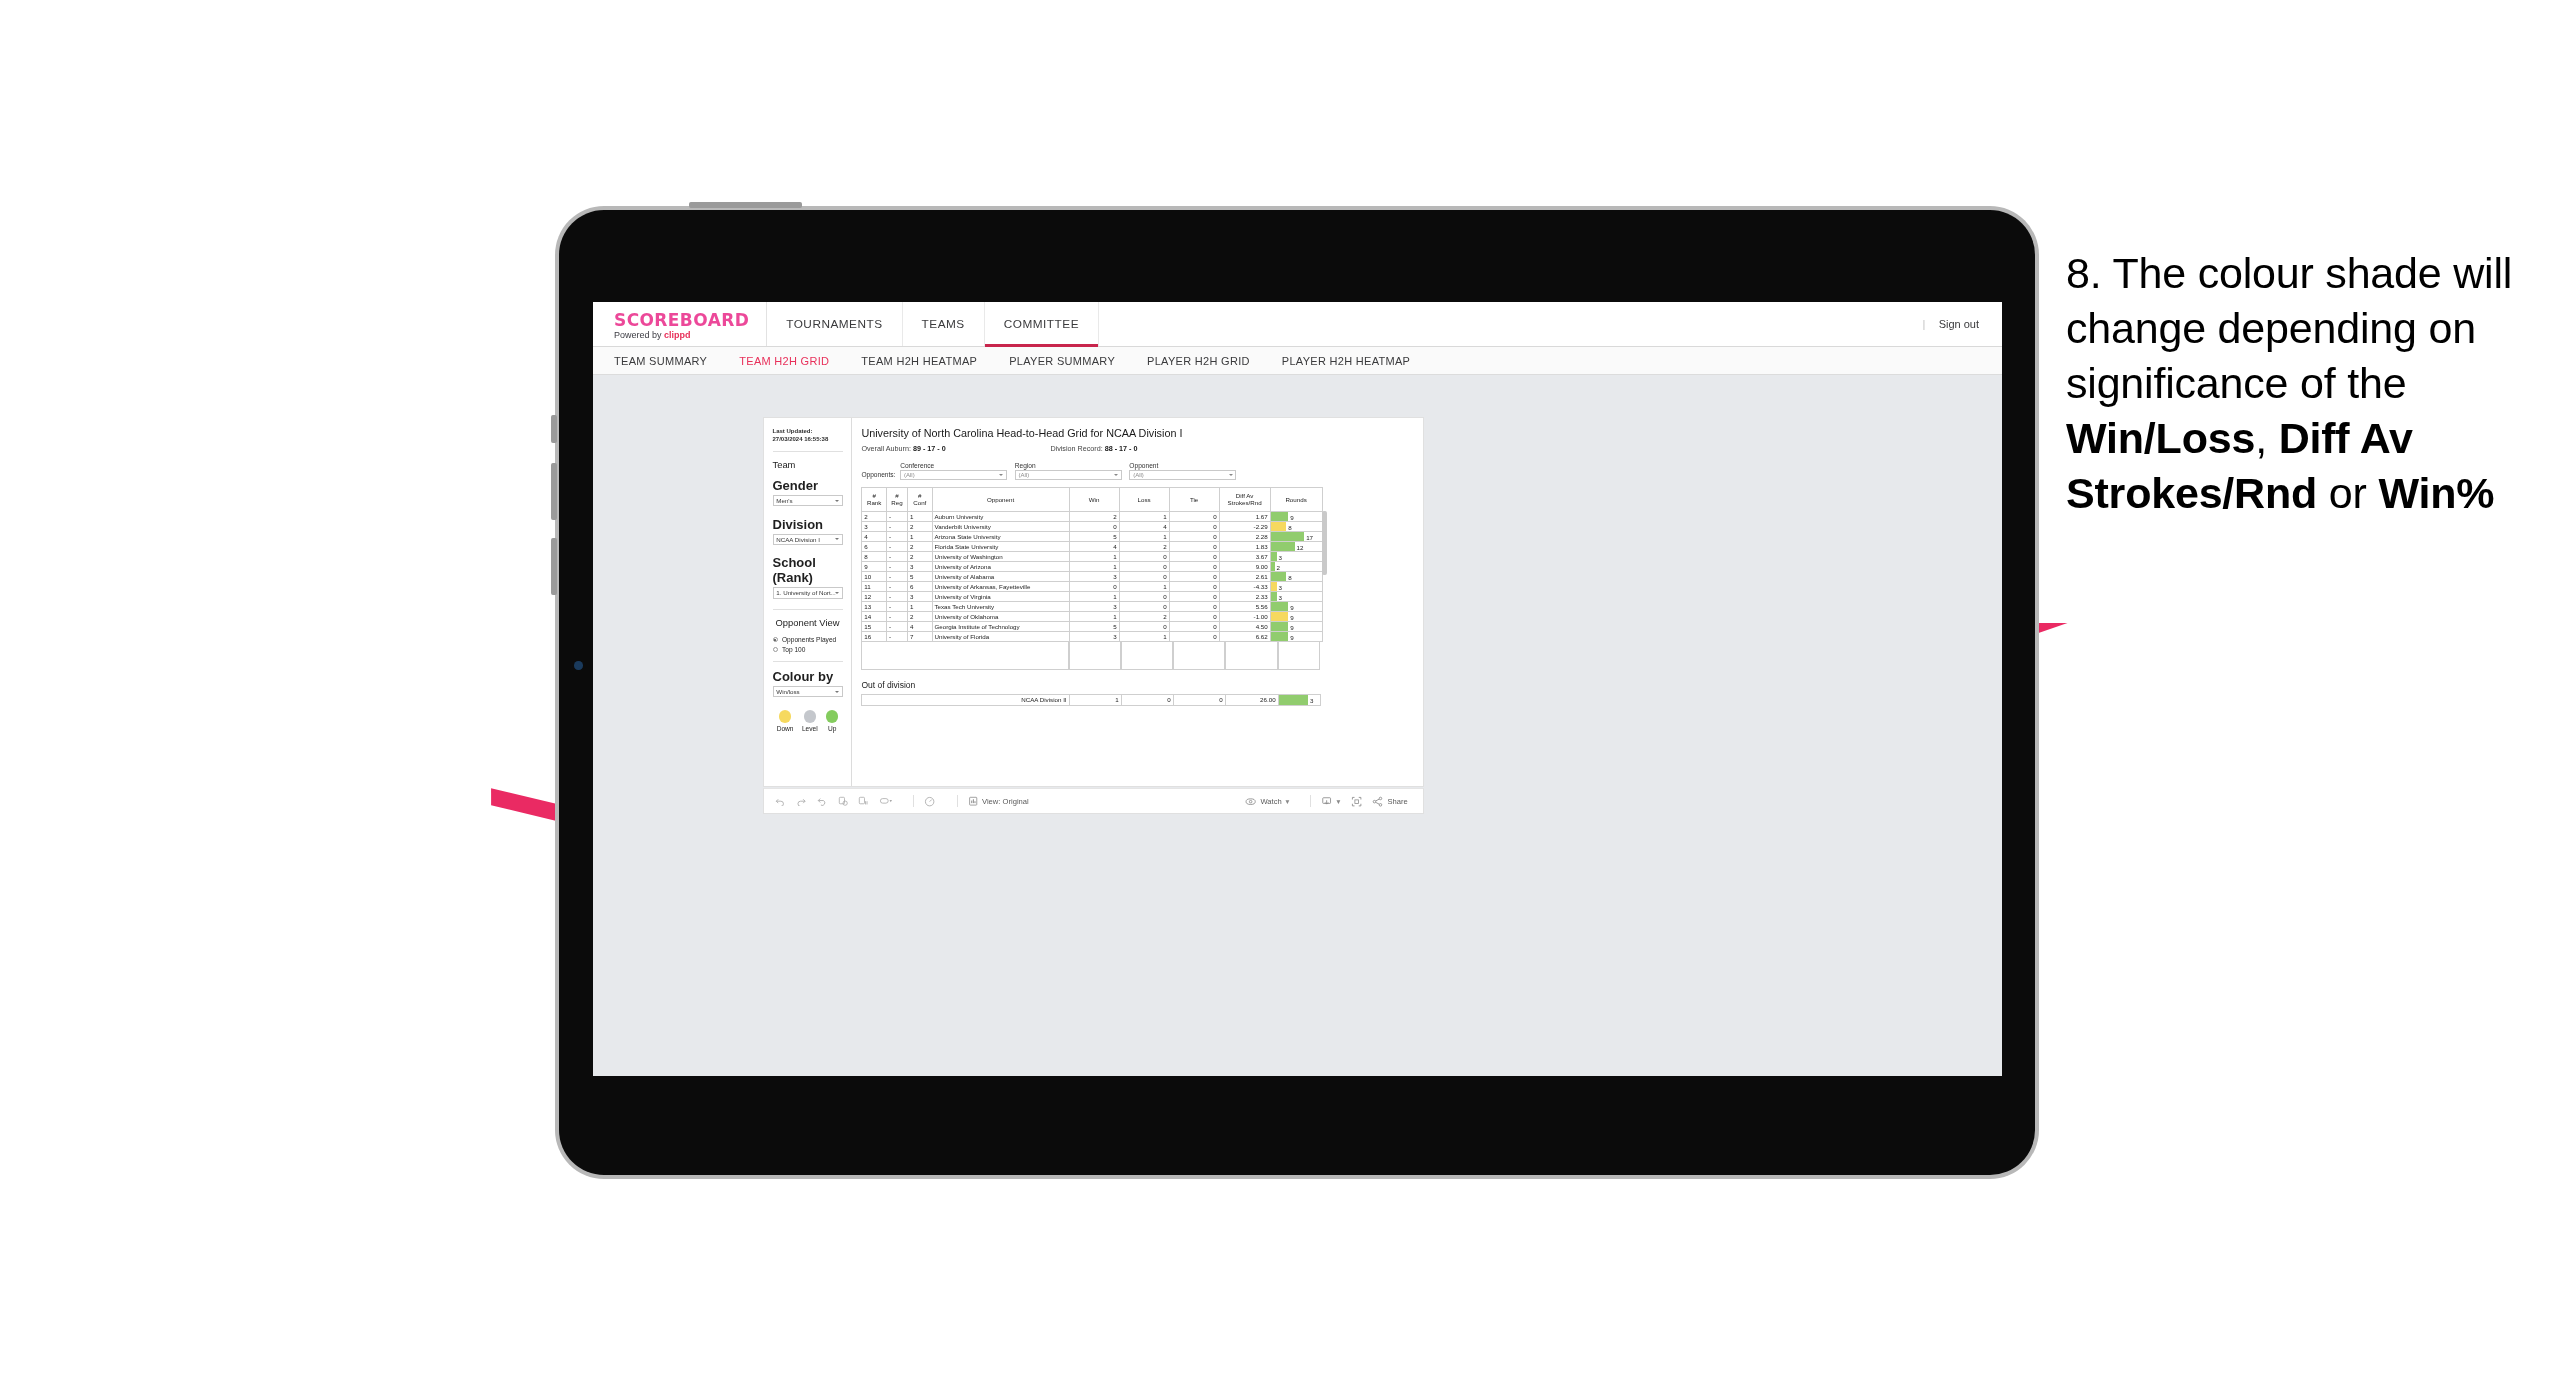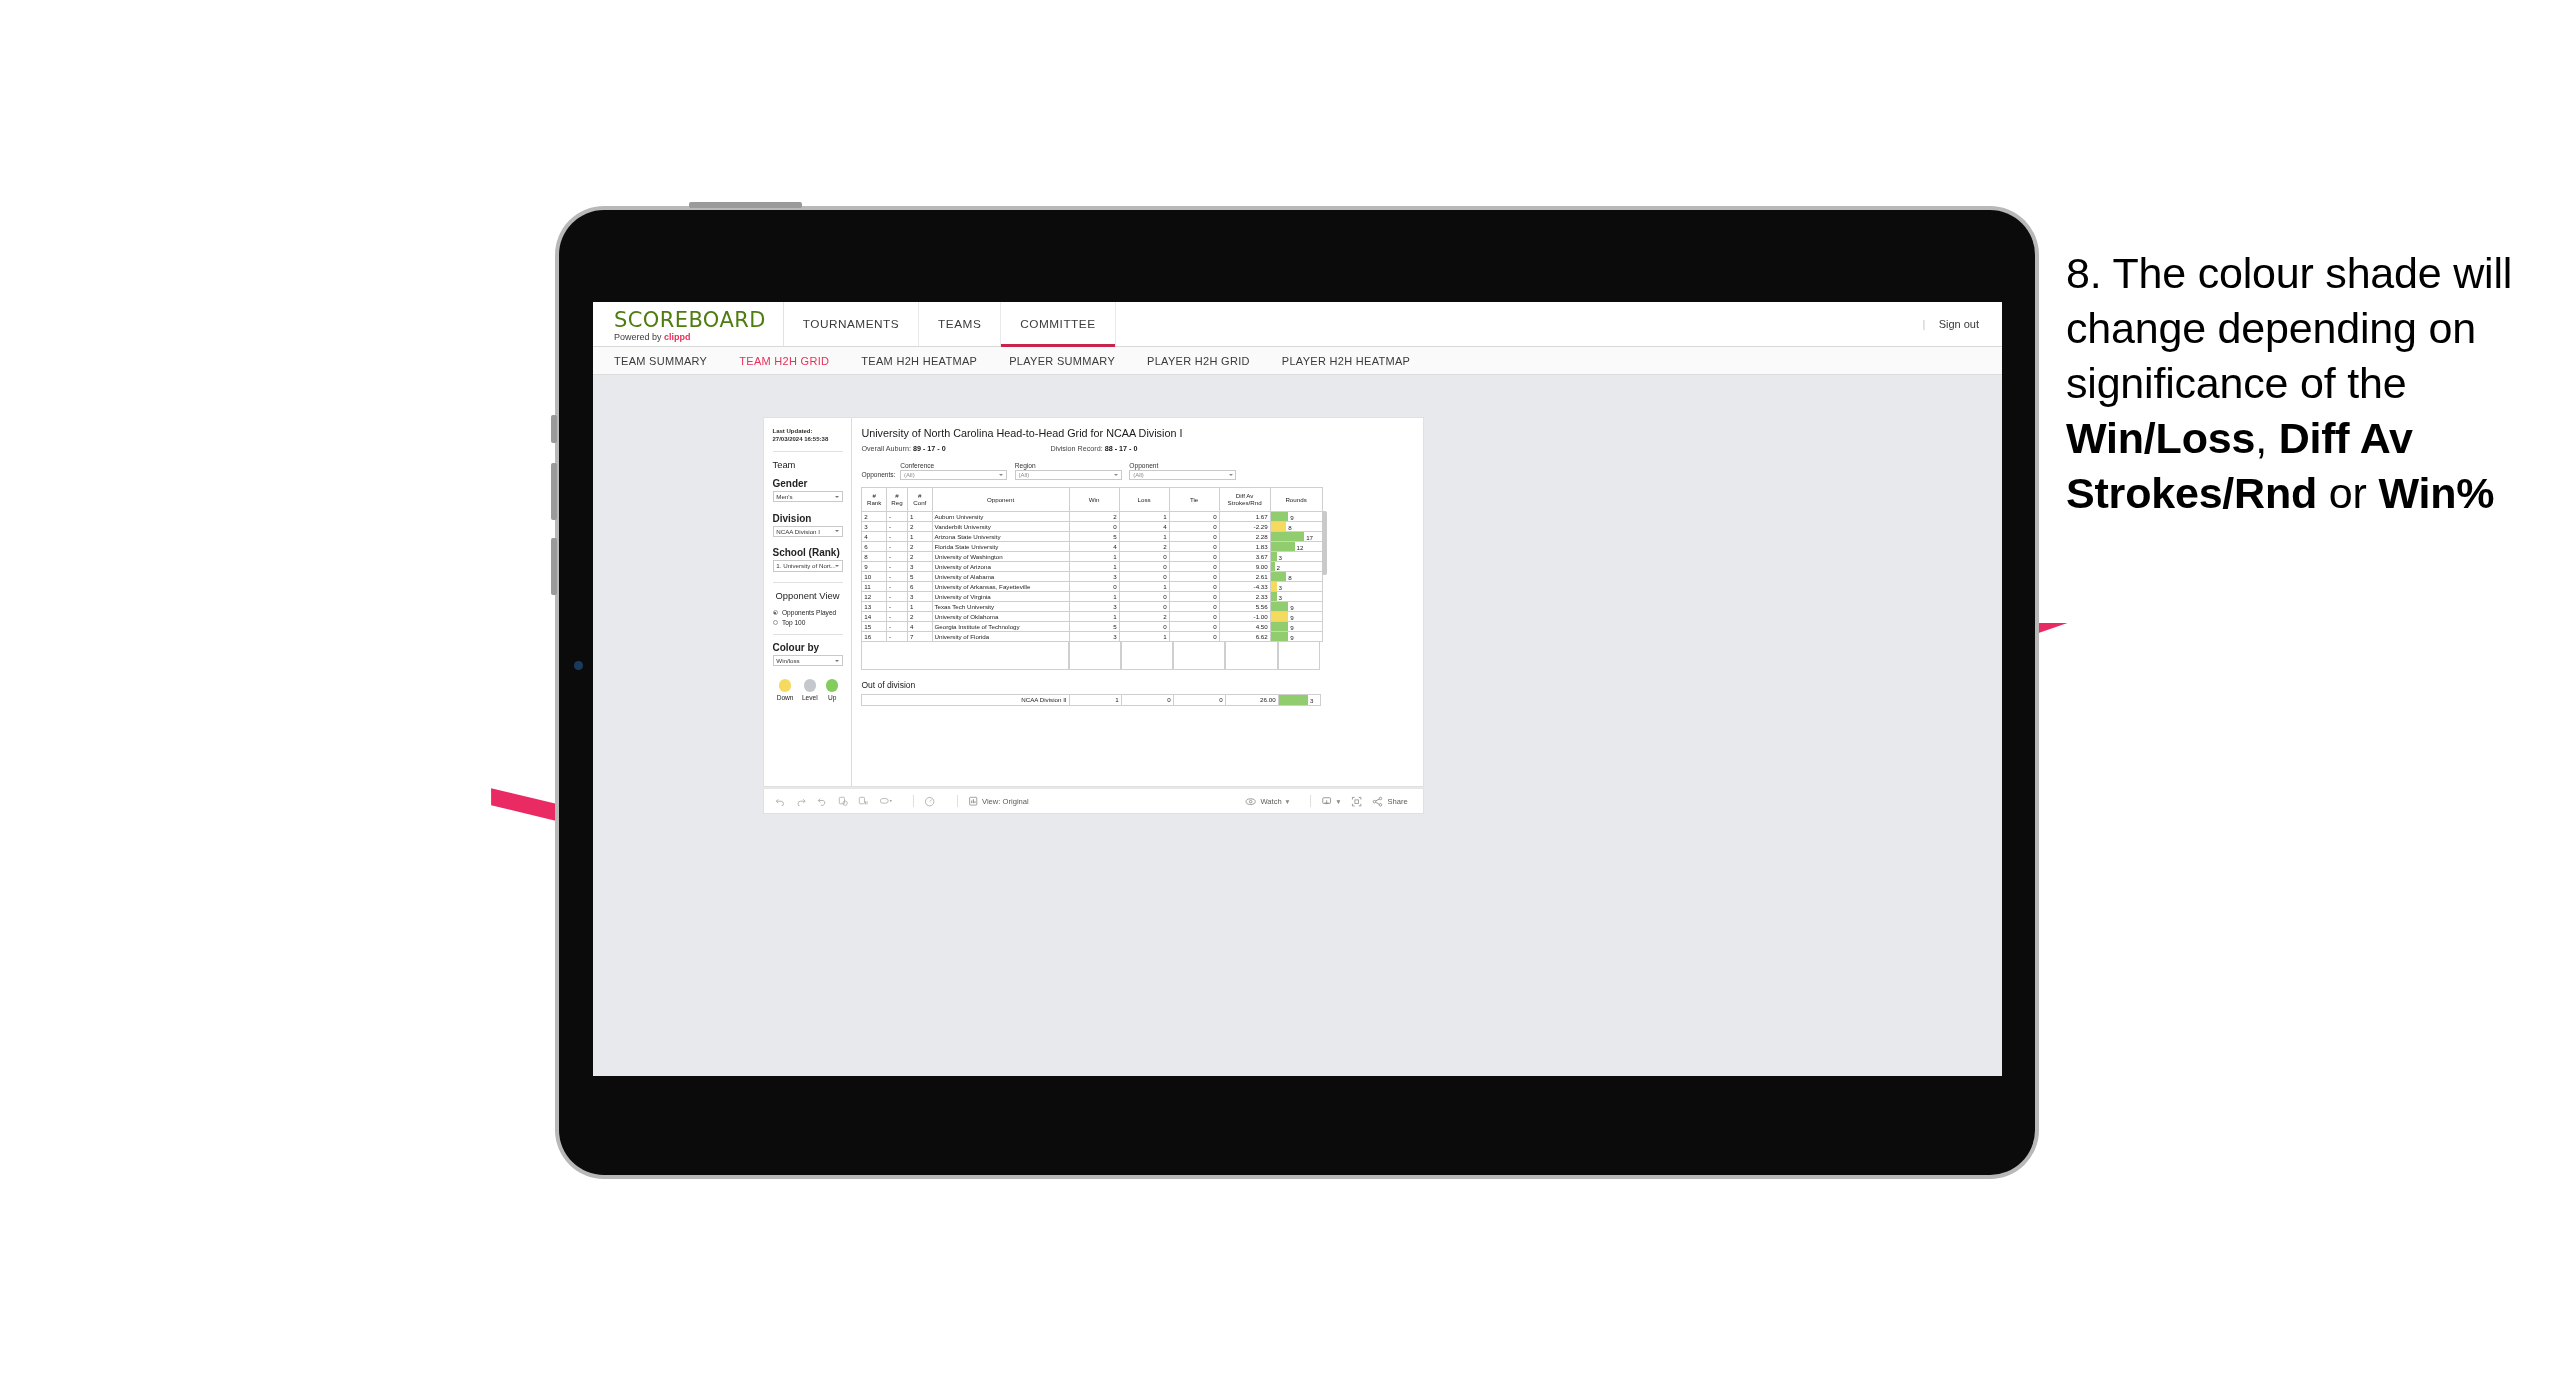--- a/index.html
+++ b/index.html
@@ -64,22 +64,22 @@
     border-bottom: 0.9px solid #d9d9d9;
     position: relative;
   }
   #brand {
     padding: 3.8px 17px 0 21px;
     display: flex; flex-direction: column; justify-content: center;
     border-right: 0.9px solid #e2e2e2;
   }
   #brand-title {
     font-family: "DejaVu Sans", sans-serif;
-    font-weight: normal; font-size: 21px; letter-spacing: 0.4px;
-    color: #4d7c0f; line-height: 1;
+    font-weight: bold; font-size: 17px; letter-spacing: 0.4px;
+    color: #ec4899; line-height: 1;
   }
   #brand-sub {
     font-size: 9px; color: #3c3c43; margin-top: 2.8px; line-height: 1;
   }
   #brand-sub .pink { color: #e8305a; font-weight: bold; text-align: center; }
 
   .navitem {
     display: flex; align-items: center; padding: 0 19px;
     font-size: 11.8px; color: #3a3a3c; letter-spacing: 0.5px;
     border-right: 0.9px solid #e9e9e9;
@@ -118,21 +118,21 @@
 
   
   #filters {
     width: 88px; border-right: 0.9px solid #dcdcdc;
     padding: 8.5px 8.5px 0 8.5px; background: #fff;
   }
   .lastupd { font-size: 6px; color: #2f2f2f; line-height: 1.35; font-weight: bold; }
   .hr { border-top: 0.9px solid #e0e0e0; margin: 8.5px 0 6.6px 0; }
   .f-h { font-size: 9.4px; color: #222; margin-bottom: 8.5px; }
   .f-h.center { text-align: center; }
-  .f-lab { font-size: 10px; color: #1f1f1f; font-weight: bold; margin-bottom: 1.9px; }
+  .f-lab { font-size: 13px; color: #1f1f1f; font-weight: bold; margin-bottom: 1.9px; }
   .f-sel {
     height: 11.3px; border: 0.9px solid #c9c9c9; background: #fff;
     font-size: 6.2px; color: #333; display: flex; align-items: center;
     padding: 0 2.8px; position: relative; margin-bottom: 10.4px;
   }
   .f-sel .caret {
     position: absolute; right: 2.8px; top: 50%; transform: translateY(-50%);
     width: 0; height: 0; border-left: 2.4px solid transparent;
     border-right: 2.4px solid transparent; border-top: 2.8px solid #777;
   }

